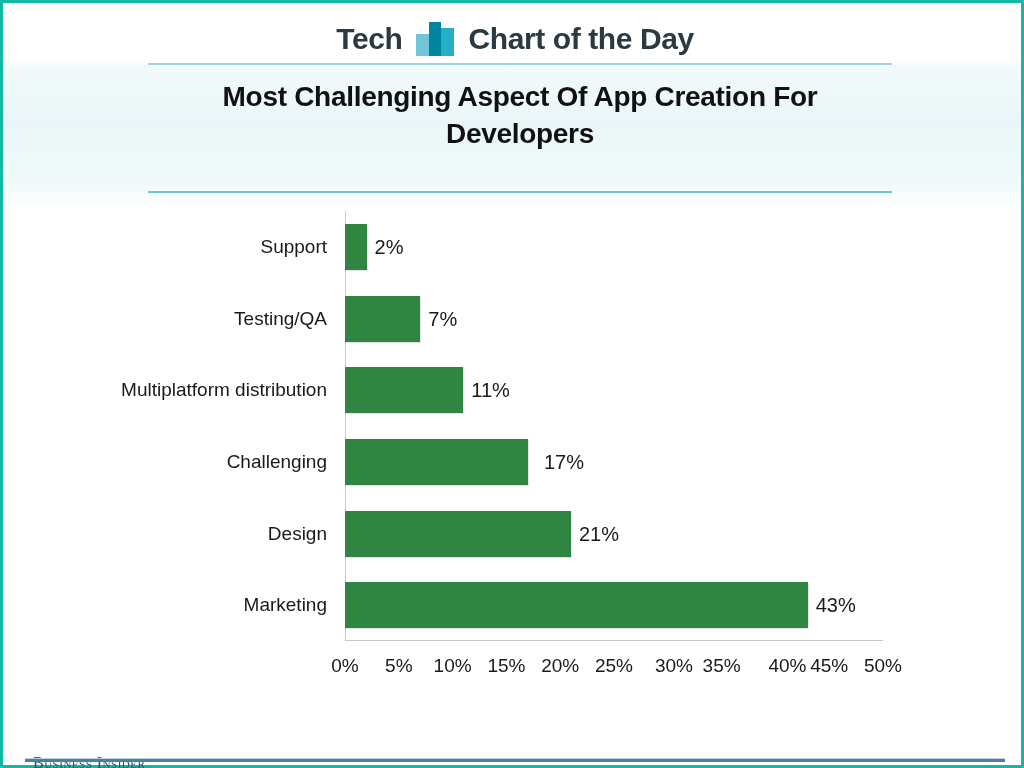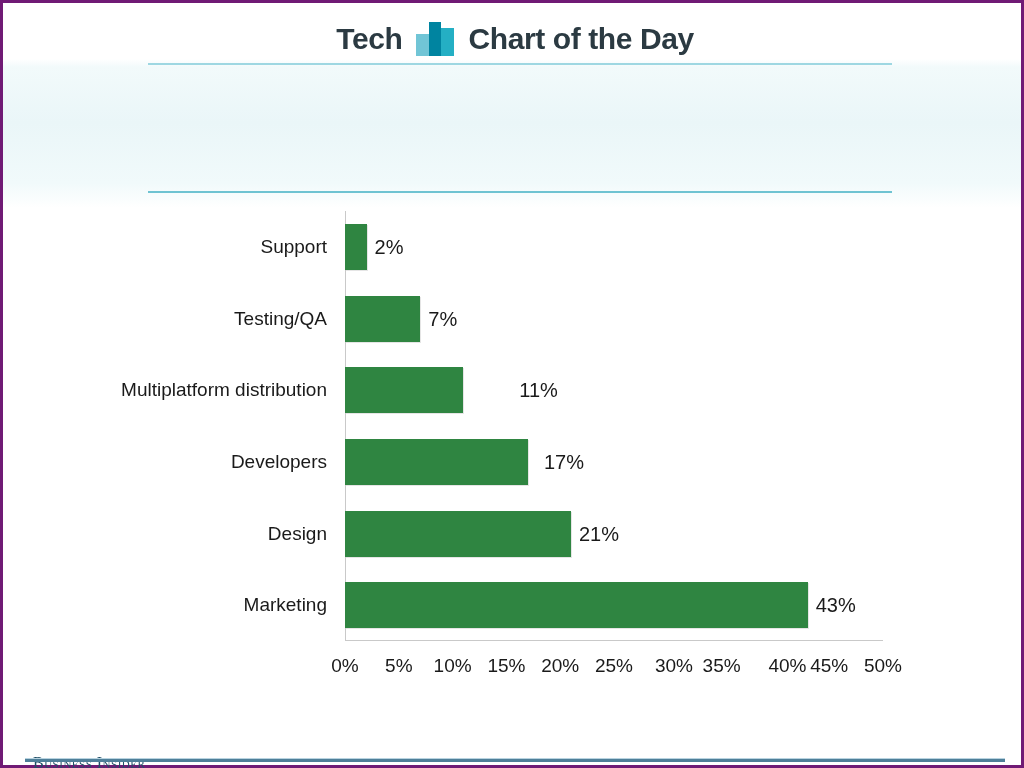--- a/index.html
+++ b/index.html
@@ -13,21 +13,21 @@
     font-family: "Liberation Sans", sans-serif;
     background: #ffffff;
   }
 
   
   .page {
     position: relative;
     width: 1024px;
     height: 768px;
     box-sizing: border-box;
-    border: 3px solid #701a75;
+    border: 3px solid #14b8a6;
     background: #ffffff;
   }
   .page-inner {
     position: absolute;
     inset: 0;
     background:
       linear-gradient(180deg,
         #ffffff 0px,
         #ffffff 56px,
         #f2fafb 64px,
@@ -231,43 +231,44 @@
         <span class="logo-bar b2"></span>
         <span class="logo-bar b3"></span>
       </span>
       <span class="brand-word">Chart of the Day</span>
     </div>
 
     <div class="rule top"></div>
     <div class="rule bottom"></div>
 
     <div class="title-block">
+      <div class="chart-title">Most Challenging Aspect Of App Creation For Developers</div>
     </div>
 
     <div class="plot-wrap">
       <div class="plot" id="plot">
         <div class="axis-y-line"></div>
         <div class="axis-x-line"></div>
       <div class="bar-row" style="top: 12.8333px;">
             <div class="cat-label">Support</div>
             <div class="bar" style="width: 21.52px; background: rgb(47, 133, 65);"></div>
             <div class="bar-label" style="left: 29.52px;">2%</div>
           </div>
           <div class="bar-row" style="top: 84.5px;">
             <div class="cat-label">Testing/QA</div>
             <div class="bar" style="width: 75.32px; background: rgb(47, 133, 65);"></div>
             <div class="bar-label" style="left: 83.32px;">7%</div>
           </div>
           <div class="bar-row" style="top: 156.167px;">
             <div class="cat-label">Multiplatform distribution</div>
             <div class="bar" style="width: 118.36px; background: rgb(47, 133, 65);"></div>
-            <div class="bar-label" style="left: 126.36px; margin-left: 48px;">11%</div>
+            <div class="bar-label" style="left: 126.36px;">11%</div>
           </div>
           <div class="bar-row" style="top: 227.833px;">
-            <div class="cat-label">Developers</div>
+            <div class="cat-label">Challenging</div>
             <div class="bar" style="width: 182.92px; background: rgb(47, 133, 65);"></div>
             <div class="bar-label" style="left: 199px;">17%</div>
           </div>
           <div class="bar-row" style="top: 299.5px;">
             <div class="cat-label">Design</div>
             <div class="bar" style="width: 225.96px; background: rgb(47, 133, 65);"></div>
             <div class="bar-label" style="left: 233.96px;">21%</div>
           </div>
           <div class="bar-row" style="top: 371.167px;">
             <div class="cat-label">Marketing</div>

